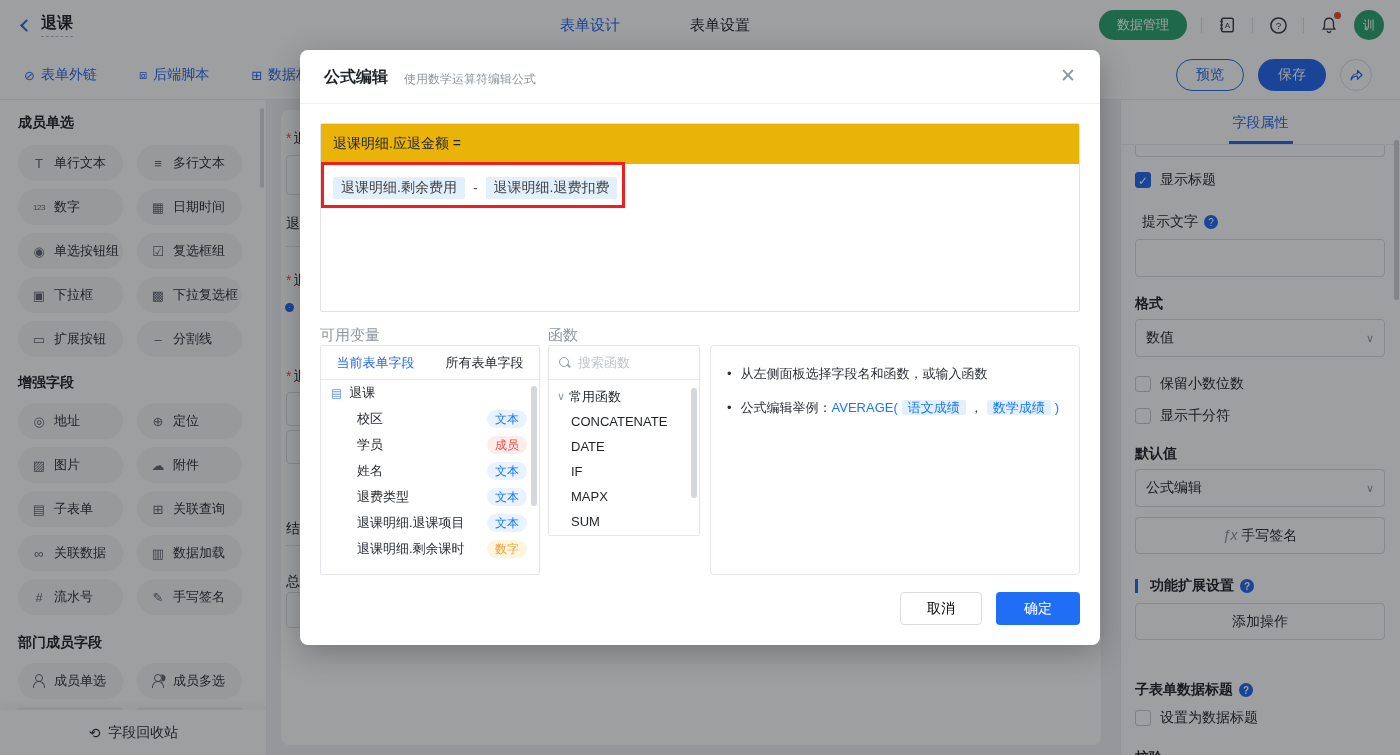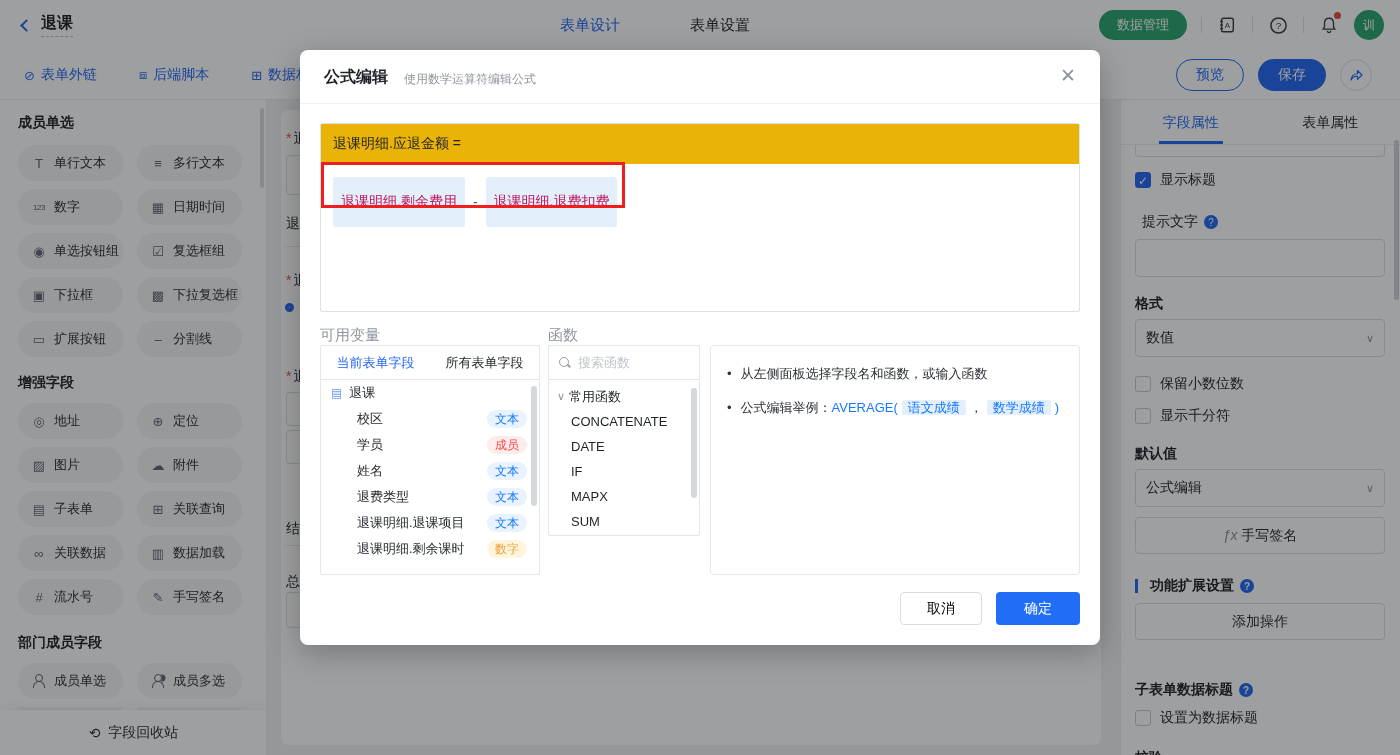--- a/index.html
+++ b/index.html
@@ -78,21 +78,21 @@
   .overlay { position:absolute; inset:0; background:rgba(12,14,18,0.40); z-index:50; }
   .modal { position:absolute; left:300px; top:50px; width:800px; height:595px; background:#fff; border-radius:8px; box-shadow:0 8px 30px rgba(0,0,0,.25); z-index:60; }
   .m-title { position:absolute; left:24px; top:17px; font-size:16px; font-weight:bold; }
   .m-sub { position:absolute; left:104px; top:21px; font-size:12px; color:#8f959e; }
   .m-close { position:absolute; right:24px; top:14px; font-size:19px; color:#8f959e; cursor:pointer; }
   .m-divider { position:absolute; left:0; top:53px; width:100%; height:1px; background:#f0f1f3; }
 
   .formula-box { position:absolute; left:20px; top:73px; width:760px; height:189px; border:1px solid #dfe1e6; border-radius:2px; overflow:hidden; }
   .formula-head { height:40px; background:#eab308; display:flex; align-items:center; padding-left:12px; font-size:14px; color:#1f2329; }
   .formula-body { padding:13px 12px; display:flex; align-items:center; gap:8px; }
-  .chip { background:#e3f0fc; color:#be185d; font-size:14px; padding:16px 8px; border-radius:2px; cursor:pointer; }
+  .chip { background:#e3f0fc; color:#404040; font-size:14px; padding:2px 8px; border-radius:2px; cursor:pointer; }
   .op { color:#55585e; font-size:14px; }
   .annotation { position:absolute; left:21px; top:112px; width:304px; height:46px; border:3px solid #f01e1e; pointer-events:none; z-index:5; }
 
   .panel-label { position:absolute; top:276px; font-size:15px; color:#8f959e; }
   .panel { position:absolute; top:295px; border:1px solid #e5e6eb; border-radius:2px; background:#fff; overflow:hidden; }
   .var-panel { left:20px; width:220px; height:230px; }
   .var-tabs { height:34px; display:flex; border-bottom:1px solid #e5e6eb; }
   .var-tab { flex:1; text-align:center; line-height:34px; font-size:13px; color:#1f2329; cursor:pointer; }
   .var-tab.active { color:#2468f2; }
   .tree { position:relative; height:195px; }
@@ -315,21 +315,20 @@
   <div class="frag-input" style="top:330px;height:34px"></div>
   <div class="frag-label" style="top:420px"><span>结</span></div>
   <div class="frag-divider" style="top:445px"></div>
   <div class="frag-label" style="top:473px"><span>总</span></div>
   <div class="frag-input" style="top:492px;height:36px"></div>
 </div>
 
 <div class="rightpanel">
   <div class="rp-tabs">
     <div class="rp-tab active">字段属性</div>
-    <div class="rp-tab">表单属性</div>
   </div>
   <div class="rp-body">
     <div class="input-sliver"></div>
     <div class="checkbox-row" style="top:26px">
       <span class="cb checked">✓</span>
       <span>显示标题</span>
     </div>
     <div class="rp-label light" style="top:68px">
       <span>提示文字</span>
         <span class="help">?</span>

